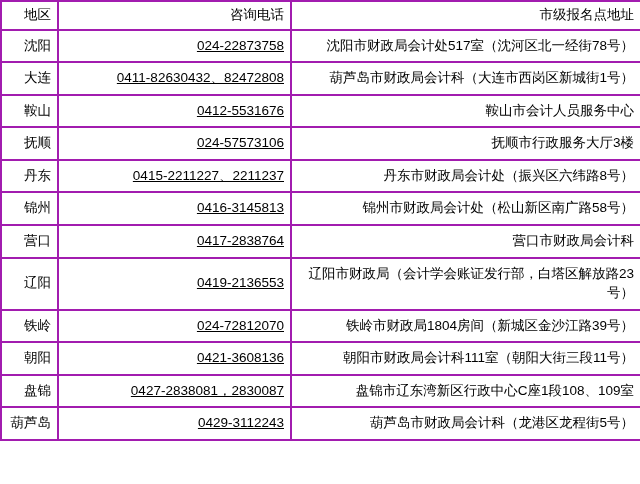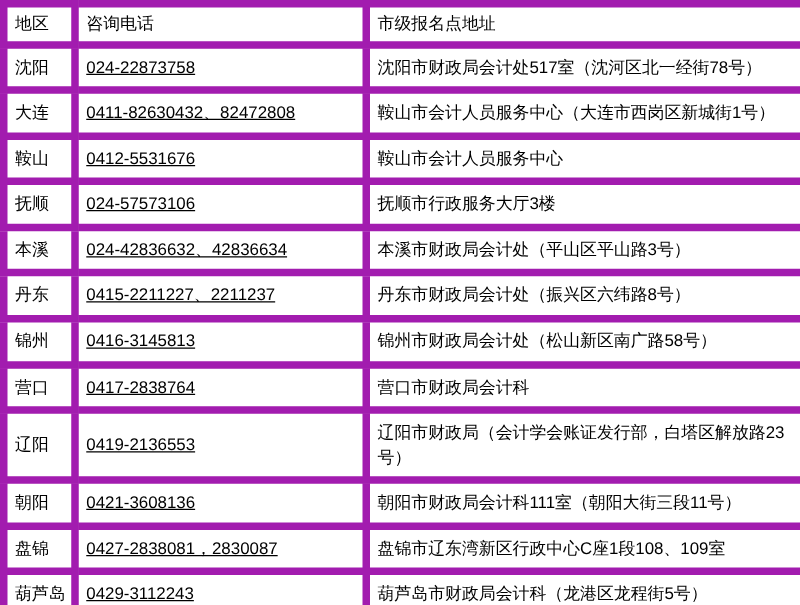--- a/index.html
+++ b/index.html
@@ -16,25 +16,25 @@
   }
   #contact-table {
     border-collapse: collapse;
     width: 640px;
     table-layout: fixed;
   }
   #contact-table col.c0 { width: 57px; }
   #contact-table col.c1 { width: 233px; }
   #contact-table col.c2 { width: 350px; }
   #contact-table th, #contact-table td {
-    border: 6px solid #a21caf;
+    border: 2px solid #a21caf;
     padding: 5px 6px 6px 6px;
     font-size: 13.5px;
     line-height: 1.45;
-    text-align: left;
+    text-align: right;
     vertical-align: middle;
     font-weight: normal;
     word-break: break-all;
     box-sizing: border-box;
   }
   #contact-table thead th {
     height: 27px;
     padding-top: 3px;
     padding-bottom: 4px;
   }
@@ -70,36 +70,31 @@
   </thead>
   <tbody>
     <tr>
       <td class="region-cell">沈阳</td>
       <td class="phone-cell">024-22873758</td>
       <td>沈阳市财政局会计处517室（沈河区北一经街78号）</td>
     </tr>
     <tr>
       <td class="region-cell">大连</td>
       <td class="phone-cell">0411-82630432、82472808</td>
-      <td>鞍山市会计人员服务中心（大连市西岗区新城街1号）</td>
+      <td>葫芦岛市财政局会计科（大连市西岗区新城街1号）</td>
     </tr>
     <tr>
       <td class="region-cell">鞍山</td>
       <td class="phone-cell">0412-5531676</td>
       <td>鞍山市会计人员服务中心</td>
     </tr>
     <tr>
       <td class="region-cell">抚顺</td>
       <td class="phone-cell">024-57573106</td>
       <td>抚顺市行政服务大厅3楼</td>
-    </tr>
-    <tr>
-      <td class="region-cell">本溪</td>
-      <td class="phone-cell">024-42836632、42836634</td>
-      <td>本溪市财政局会计处（平山区平山路3号）</td>
     </tr>
     <tr>
       <td class="region-cell">丹东</td>
       <td class="phone-cell">0415-2211227、2211237</td>
       <td>丹东市财政局会计处（振兴区六纬路8号）</td>
     </tr>
     <tr>
       <td class="region-cell">锦州</td>
       <td class="phone-cell">0416-3145813</td>
       <td>锦州市财政局会计处（松山新区南广路58号）</td>
@@ -108,20 +103,25 @@
       <td class="region-cell">营口</td>
       <td class="phone-cell">0417-2838764</td>
       <td>营口市财政局会计科</td>
     </tr>
     <tr class="tall">
       <td class="region-cell">辽阳</td>
       <td class="phone-cell">0419-2136553</td>
       <td>辽阳市财政局（会计学会账证发行部，白塔区解放路23号）</td>
     </tr>
     <tr>
+      <td class="region-cell">铁岭</td>
+      <td class="phone-cell">024-72812070</td>
+      <td>铁岭市财政局1804房间（新城区金沙江路39号）</td>
+    </tr>
+    <tr>
       <td class="region-cell">朝阳</td>
       <td class="phone-cell">0421-3608136</td>
       <td>朝阳市财政局会计科111室（朝阳大街三段11号）</td>
     </tr>
     <tr>
       <td class="region-cell">盘锦</td>
       <td class="phone-cell">0427-2838081，2830087</td>
       <td>盘锦市辽东湾新区行政中心C座1段108、109室</td>
     </tr>
     <tr>

